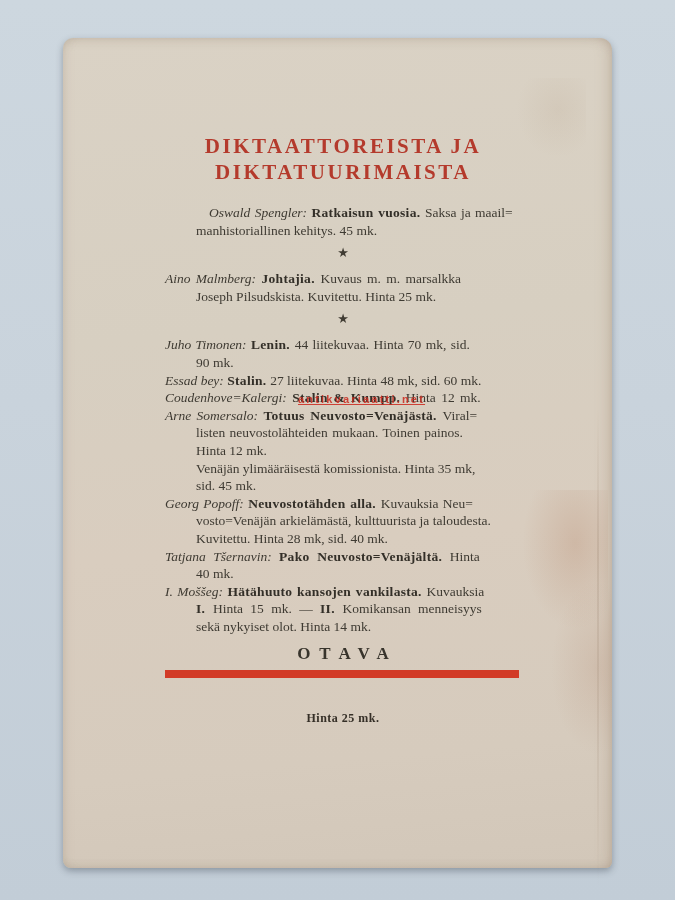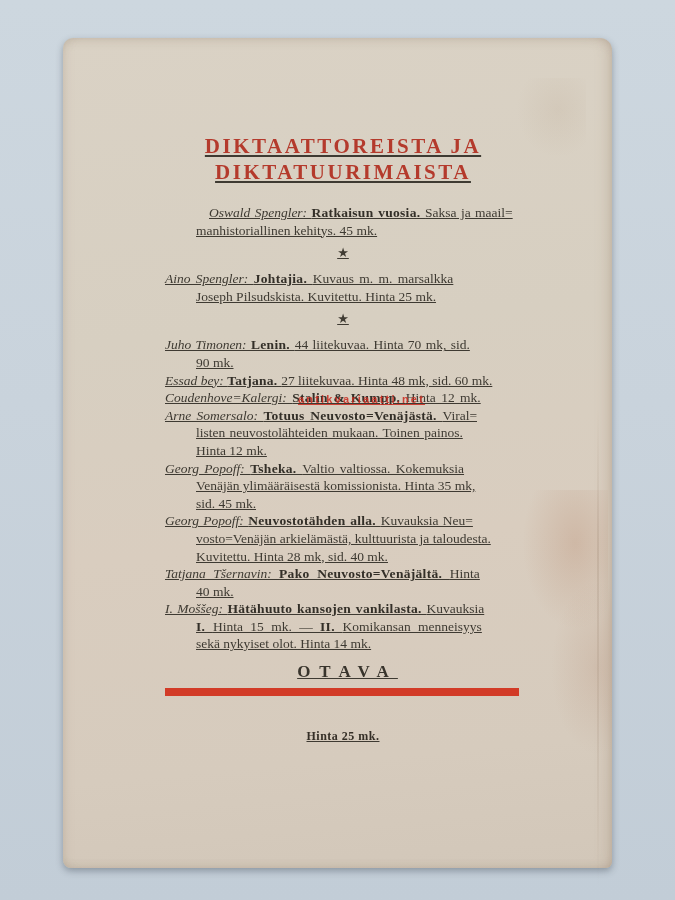--- a/index.html
+++ b/index.html
@@ -19,21 +19,21 @@
       inset 0 -6px 10px -7px rgba(130,110,90,.25);
   }
   .stain-a{position:absolute;right:4px;top:452px;width:86px;height:140px;
     background:radial-gradient(ellipse at 62% 38%,rgba(174,118,86,.24),rgba(174,118,86,0) 70%);}
   .stain-b{position:absolute;right:0;top:545px;width:60px;height:170px;
     background:radial-gradient(ellipse at 75% 50%,rgba(168,116,88,.16),rgba(168,116,88,0) 72%);}
   .stain-c{position:absolute;right:26px;top:40px;width:70px;height:80px;
     background:radial-gradient(ellipse at 60% 40%,rgba(160,130,100,.10),rgba(160,130,100,0) 70%);}
   .crease-v{position:absolute;right:13px;top:370px;width:2px;height:480px;
     background:linear-gradient(180deg,rgba(120,95,75,0),rgba(120,95,75,.15) 30%,rgba(120,95,75,.10) 70%,rgba(120,95,75,0));}
-  .content{position:absolute;left:102px;top:0;width:356px;color:#3e3a32;font-size:13.5px;text-decoration:underline;}
+  .content{position:absolute;left:102px;top:0;width:356px;color:#3e3a32;font-size:13.5px;}
   .title{margin-top:95px;text-align:center;font-weight:bold;font-size:21px;line-height:26px;
     letter-spacing:2.5px;color:#b43a2c;}
   .entries{margin-top:19px;}
   .bline{line-height:17.6px;white-space:nowrap;}
   .ind{padding-left:31px;}
   .au{font-style:italic;}
   .bt{font-weight:bold;color:#332f28;letter-spacing:.3px;}
   .pl{}
   .star{text-align:center;font-size:13px;color:#403c33;line-height:16px;margin:6px 0 9px;}
   .publisher{margin-top:9px;text-align:center;font-weight:bold;font-size:17px;
@@ -60,41 +60,40 @@
       <div>DIKTATUURIMAISTA</div>
     </div>
 
     <div class="entries">
         <div class="entry">
           <div class="bline" style="word-spacing: 1px; margin-left: 44px;"><span class="au">Oswald Spengler: </span><span class="bt">Ratkaisun vuosia. </span><span class="pl">Saksa ja maail=</span></div>
           <div class="bline ind"><span class="pl">manhistoriallinen kehitys. 45 mk.</span></div>
         </div>
         <div class="star">★</div>
         <div class="entry">
-          <div class="bline" style="word-spacing: 2px;"><span class="au">Aino Spengler: </span><span class="bt">Johtajia. </span><span class="pl">Kuvaus m. m. marsalkka</span></div>
+          <div class="bline" style="word-spacing: 2px;"><span class="au">Aino Malmberg: </span><span class="bt">Johtajia. </span><span class="pl">Kuvaus m. m. marsalkka</span></div>
           <div class="bline ind"><span class="pl">Joseph Pilsudskista. Kuvitettu. Hinta 25 mk.</span></div>
         </div>
         <div class="star">★</div>
         <div class="entry">
           <div class="bline" style="word-spacing: 1px;"><span class="au">Juho Timonen: </span><span class="bt">Lenin. </span><span class="pl">44 liitekuvaa. Hinta 70 mk, sid.</span></div>
           <div class="bline ind"><span class="pl">90 mk.</span></div>
         </div>
         <div class="entry">
-          <div class="bline"><span class="au">Essad bey: </span><span class="bt">Tatjana. </span><span class="pl">27 liitekuvaa. Hinta 48 mk, sid. 60 mk.</span></div>
+          <div class="bline"><span class="au">Essad bey: </span><span class="bt">Stalin. </span><span class="pl">27 liitekuvaa. Hinta 48 mk, sid. 60 mk.</span></div>
         </div>
         <div class="entry">
           <div class="bline" style="word-spacing: 2px;"><span class="au">Coudenhove=Kalergi: </span><span class="bt">Stalin &amp; Kumpp. </span><span class="pl">Hinta 12 mk.</span></div>
         </div>
         <div class="entry">
           <div class="bline" style="word-spacing: 2px;"><span class="au">Arne Somersalo: </span><span class="bt">Totuus Neuvosto=Venäjästä. </span><span class="pl">Viral=</span></div>
           <div class="bline ind" style="word-spacing: 1px;"><span class="pl">listen neuvostolähteiden mukaan. Toinen painos.</span></div>
           <div class="bline ind"><span class="pl">Hinta 12 mk.</span></div>
         </div>
         <div class="entry">
-          <div class="bline" style="word-spacing: 2px;"><span class="au">Georg Popoff: </span><span class="bt">Tsheka. </span><span class="pl">Valtio valtiossa. Kokemuksia</span></div>
           <div class="bline ind"><span class="pl">Venäjän ylimääräisestä komissionista. Hinta 35 mk,</span></div>
           <div class="bline ind"><span class="pl">sid. 45 mk.</span></div>
         </div>
         <div class="entry">
           <div class="bline" style="word-spacing: 1px;"><span class="au">Georg Popoff: </span><span class="bt">Neuvostotähden alla. </span><span class="pl">Kuvauksia Neu=</span></div>
           <div class="bline ind"><span class="pl">vosto=Venäjän arkielämästä, kulttuurista ja taloudesta.</span></div>
           <div class="bline ind"><span class="pl">Kuvitettu. Hinta 28 mk, sid. 40 mk.</span></div>
         </div>
         <div class="entry">
           <div class="bline" style="word-spacing: 4px;"><span class="au">Tatjana Tšernavin: </span><span class="bt">Pako Neuvosto=Venäjältä. </span><span class="pl">Hinta</span></div>

